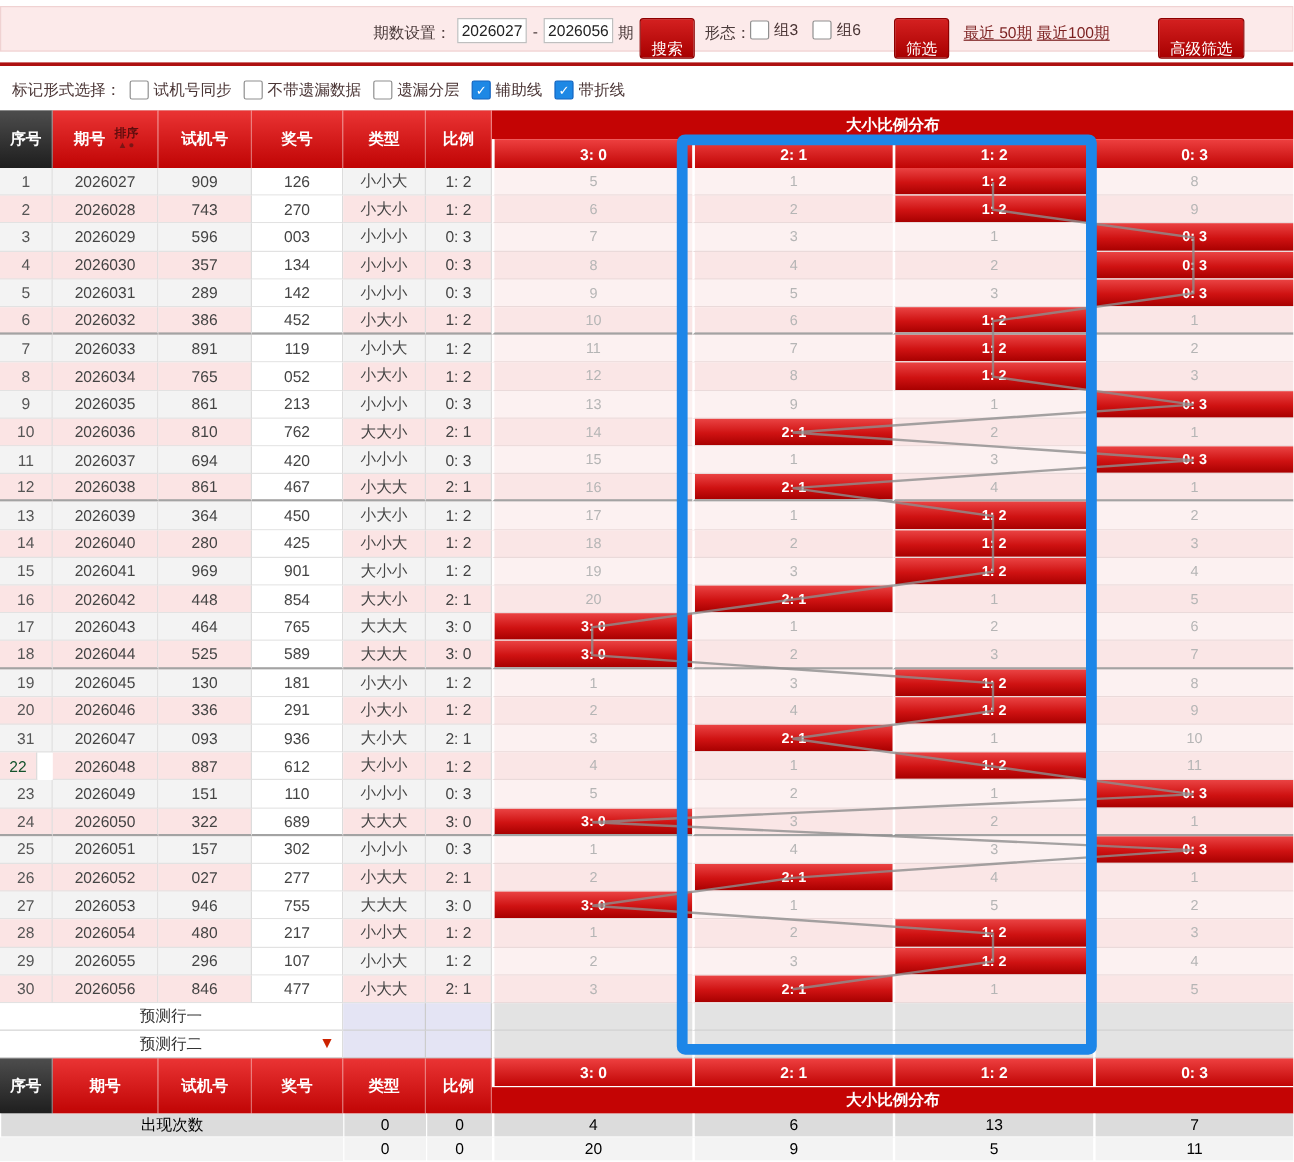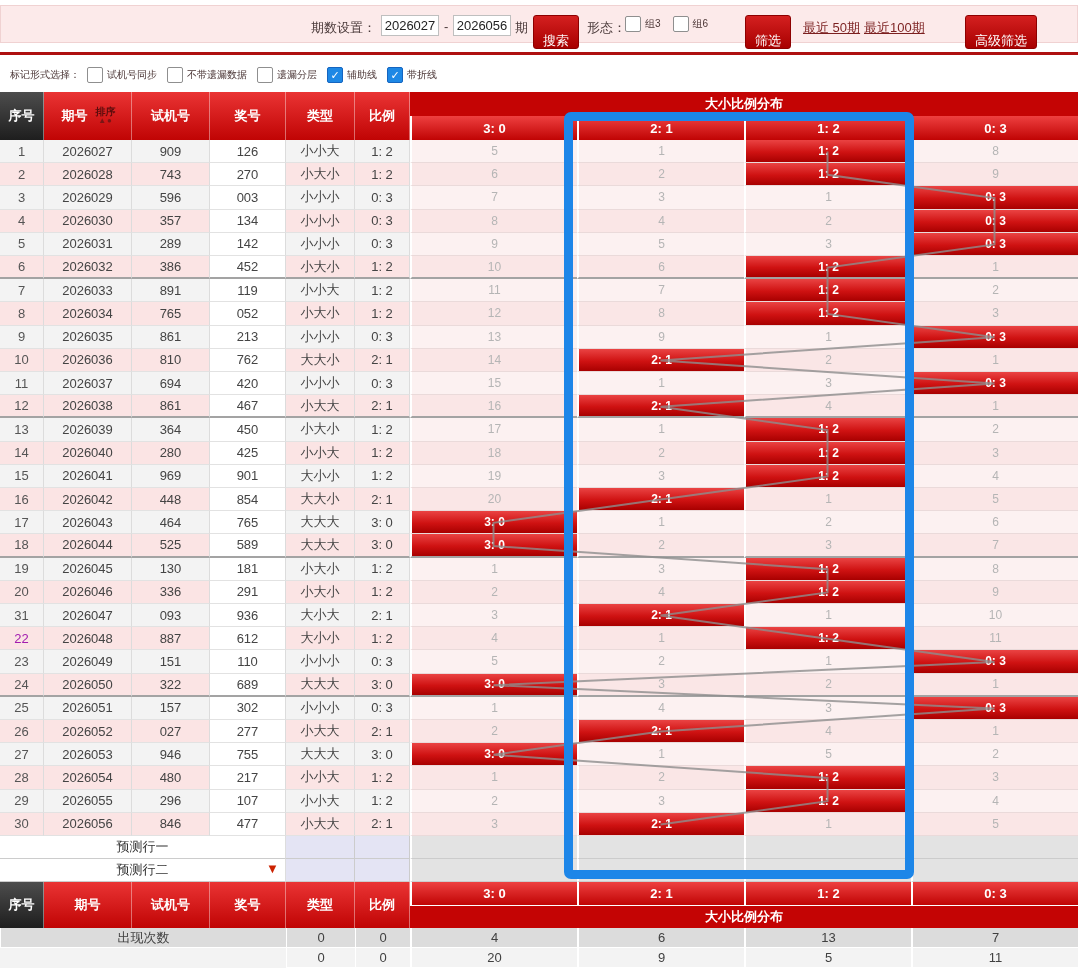--- a/index.html
+++ b/index.html
@@ -13,21 +13,21 @@
   .pinput{position:absolute;top:9px;width:56px;height:19px;border:1px solid #bfbfbf;font-size:13px;
           text-align:center;color:#222;background:#fff;padding:0;}
   .btn-red{position:absolute;top:9px;height:20px;background:linear-gradient(180deg,#d42020,#a80000);
            color:#fff;border:1px solid #8d0000;border-radius:3px;font-size:13px;line-height:18px;
            padding:16px 9px;cursor:pointer;box-sizing:border-box;}
   .tlink{position:absolute;top:13px;font-size:13px;color:#7b1f1f;text-decoration:underline;cursor:pointer;}
   .cbrow{display:inline-flex;align-items:center;gap:4px;}
   .cbbox{display:inline-flex;align-items:center;justify-content:center;width:14px;height:14px;
          background:#fff;border:1px solid #8f8f8f;border-radius:2px;font-size:11px;color:#fff;cursor:pointer;}
   .cbbox.checked{background:#1e88e5;border-color:#1565c0;}
-  .cblabel{font-size:10px;color:#4a3535;}
+  .cblabel{font-size:13px;color:#4a3535;}
   
   .redline{position:absolute;left:0;top:52px;width:1078px;height:3px;background:#ae1010;}
   
   .marks{position:absolute;left:10px;top:62px;height:26px;display:flex;align-items:center;gap:7px;}
   
   .hcell{position:absolute;top:92px;height:48px;background:linear-gradient(180deg,#ea3434,#c00404);
          color:#fff;font-size:13px;font-weight:bold;display:flex;align-items:center;justify-content:center;
          border-right:1px solid rgba(255,255,255,.4);box-sizing:border-box;text-align:center;}
   .hcell.dark{background:linear-gradient(180deg,#4d4d4d,#1e1e1e);}
   .dist-band{position:absolute;top:92px;left:410px;width:668px;height:24px;background:#c40404;color:#fff;
@@ -68,21 +68,21 @@
           font-size:13px;font-weight:bold;display:flex;align-items:center;justify-content:center;
           border-right:1px solid rgba(255,255,255,.4);box-sizing:border-box;}
   .bhcell.dark{background:linear-gradient(180deg,#4d4d4d,#1e1e1e);}
   .bsub{position:absolute;top:882px;height:23px;width:167px;background:linear-gradient(180deg,#ee4040,#c00404);
         color:#fff;font-size:13px;font-weight:bold;display:flex;align-items:center;justify-content:center;
         border-left:2px solid #fff;box-sizing:border-box;}
   .bdist{position:absolute;top:905px;left:410px;width:668px;height:23px;background:#c40404;color:#fff;font-size:13px;
          font-weight:bold;display:flex;align-items:center;justify-content:center;border-top:1px solid #fff;box-sizing:border-box;}
   .srow{position:absolute;left:0;width:1078px;height:20px;box-sizing:border-box;}
   .scell{position:absolute;top:0;height:100%;display:flex;align-items:center;justify-content:center;font-size:13px;
-         color:#404040;border-left:1px solid #fff;border-bottom:1px solid #fff;box-sizing:border-box;}
+         color:#000000;border-left:1px solid #fff;border-bottom:1px solid #fff;box-sizing:border-box;}
 </style>
 </head>
 <body>
 
 <div id="app">
 
   <div class="titlebar">
     <span class="tlabel" style="left:310px">期数设置：</span>
     <input class="pinput" style="left: 380px;" value="2026027">
     <span class="tlabel" style="left:443px">-</span>
@@ -401,21 +401,21 @@
         <div class="cell" style="left: 132px; width: 78px;">093</div>
         <div class="cell prize" style="left: 210px; width: 76px;">936</div>
         <div class="cell" style="left: 286px; width: 69px;">大小大</div>
         <div class="cell" style="left: 355px; width: 55px;">2: 1</div>
         <div class="ccell" style="left: 410px; width: 167px;">3</div>
         <div class="ccell hit" style="left: 577px; width: 167px;">2: 1</div>
         <div class="ccell" style="left: 744px; width: 167px;">1</div>
         <div class="ccell" style="left: 911px; width: 167px;">10</div>
       </div>
       <div class="drow pink" style="top: 627.2px; height: 23.2px;">
-        <div class="cell" style="left: 0px; width: 44px; color: #a21caf;">22</div>
+        <div class="cell" style="left: 0px; width: 31px; color: #14532d;">22</div>
         <div class="cell" style="left: 44px; width: 88px;">2026048</div>
         <div class="cell" style="left: 132px; width: 78px;">887</div>
         <div class="cell prize" style="left: 210px; width: 76px;">612</div>
         <div class="cell" style="left: 286px; width: 69px;">大小小</div>
         <div class="cell" style="left: 355px; width: 55px;">1: 2</div>
         <div class="ccell" style="left: 410px; width: 167px;">4</div>
         <div class="ccell" style="left: 577px; width: 167px;">1</div>
         <div class="ccell hit" style="left: 744px; width: 167px;">1: 2</div>
         <div class="ccell" style="left: 911px; width: 167px;">11</div>
       </div>

